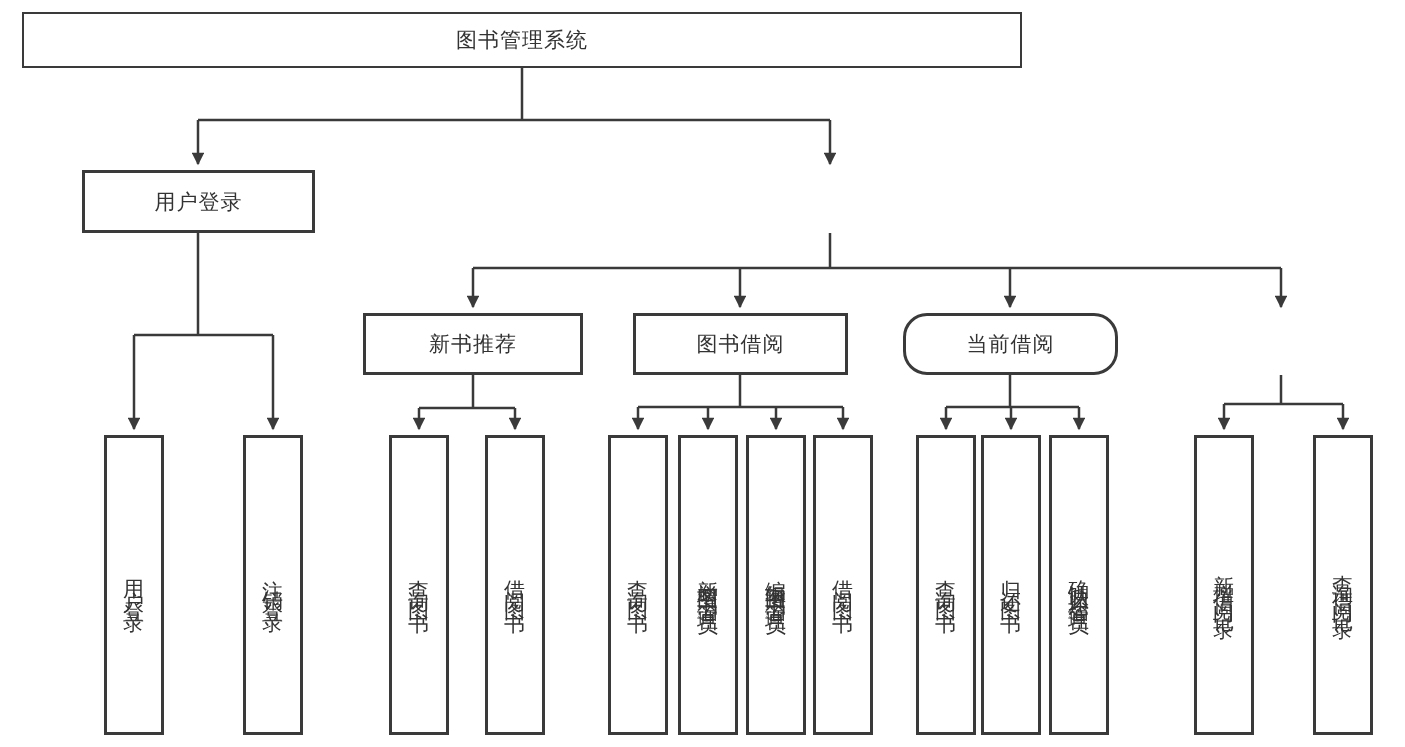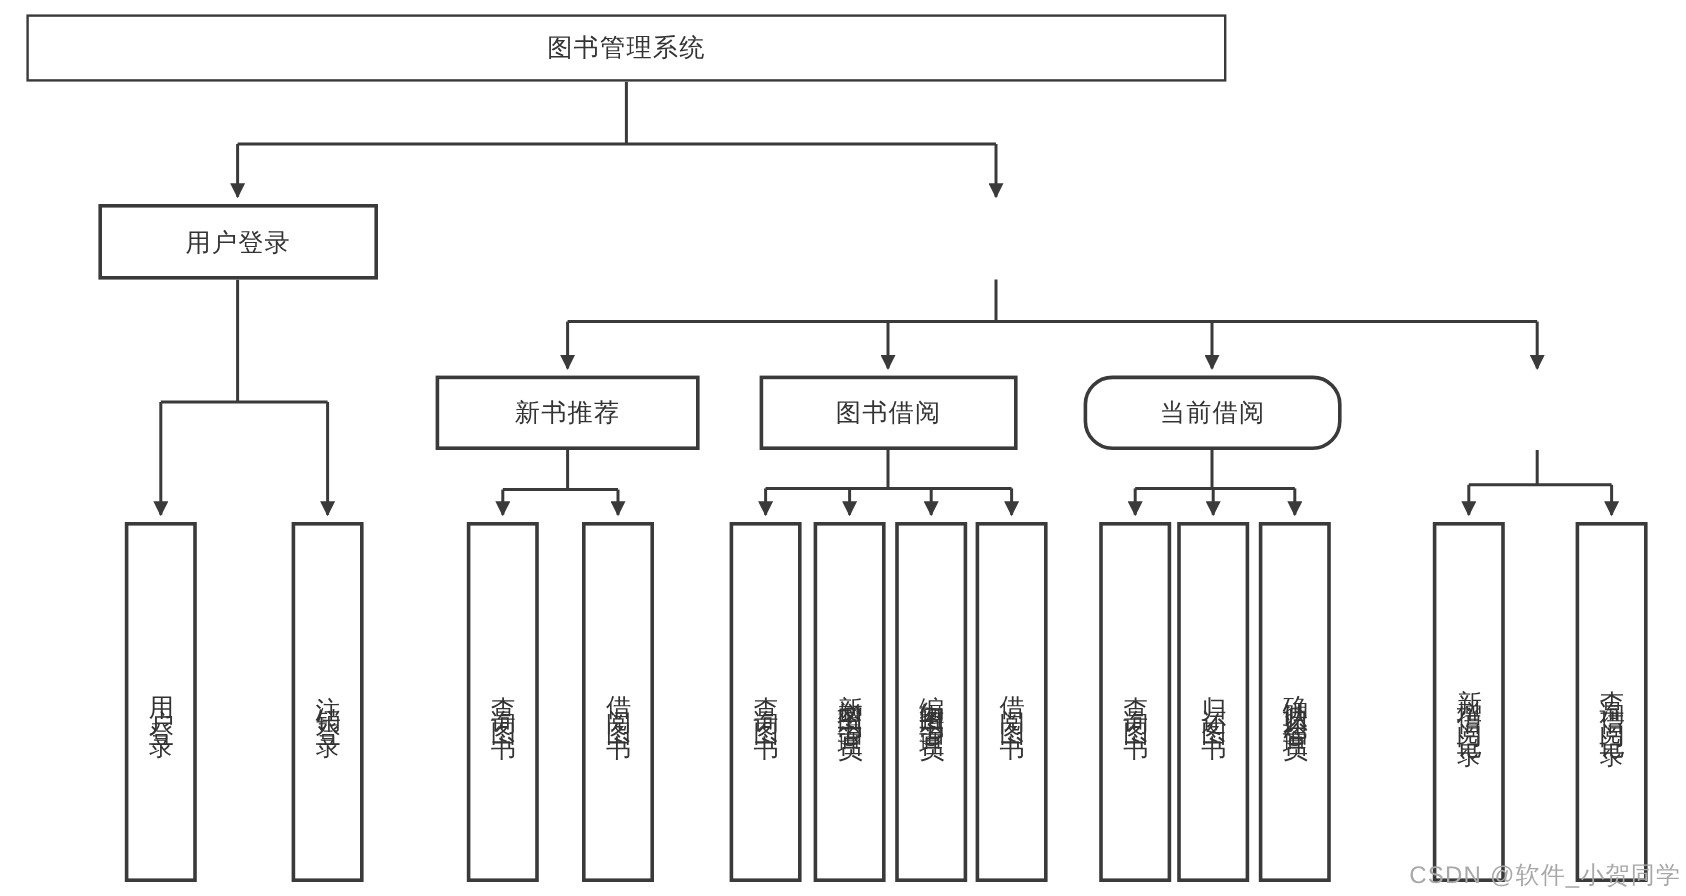--- a/index.html
+++ b/index.html
@@ -144,14 +144,13 @@
   <div class="box leaf len9 n11">
     <span>确认归还（管理员）</span>
   </div>
   <div class="box leaf len6 n12">
     <span>新增借阅记录</span>
   </div>
   <div class="box leaf len6 n13">
     <span>查询借阅记录</span>
   </div>
 
-  <div class="watermark">CSDN @软件_小贺同学</div>
 </div>
 
 </body></html>

